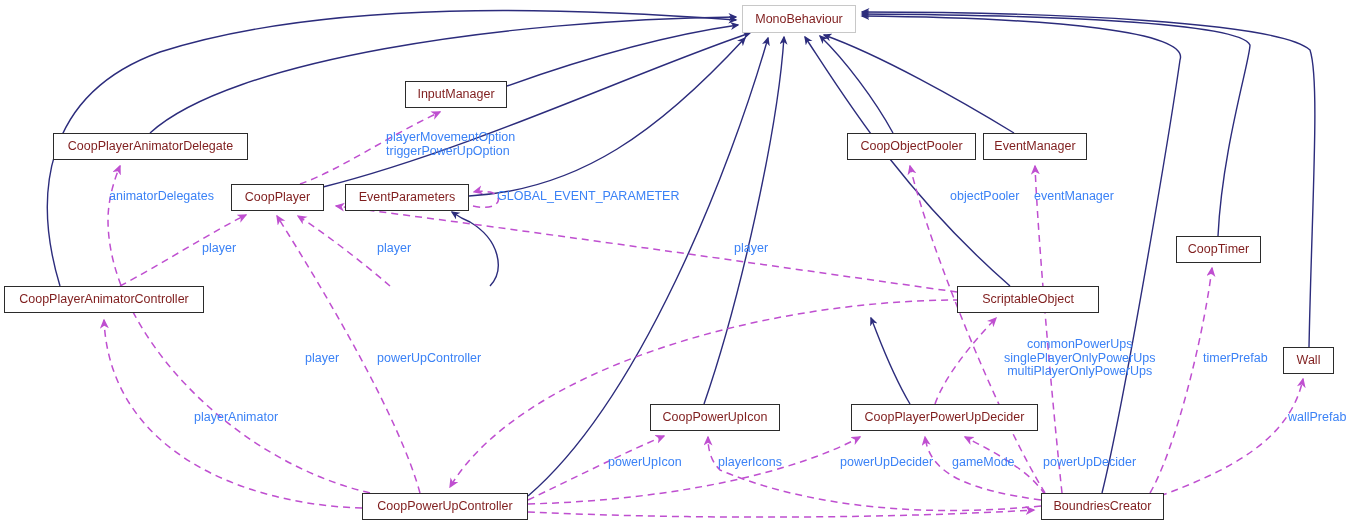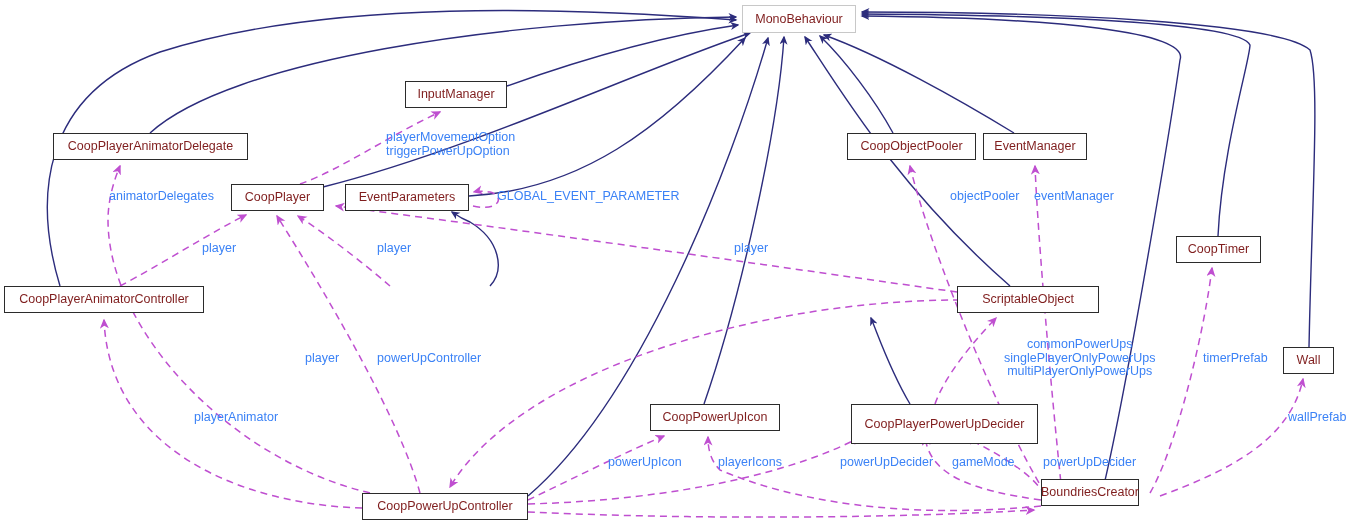--- a/index.html
+++ b/index.html
@@ -198,29 +198,29 @@
   </div>
 
   <div class="node solid" style="left:1283px; top:347px; width:51px; height:27px;">
     <span>Wall</span>
   </div>
 
   <div class="node solid" style="left:650px; top:404px; width:130px; height:27px;">
     <span>CoopPowerUpIcon</span>
   </div>
 
-  <div class="node solid" style="left:851px; top:404px; width:187px; height:40px;">
+  <div class="node solid" style="left:851px; top:404px; width:187px; height:27px;">
     <span>CoopPlayerPowerUpDecider</span>
   </div>
 
   <div class="node solid" style="left:362px; top:493px; width:166px; height:27px;">
     <span>CoopPowerUpController</span>
   </div>
 
-  <div class="node solid" style="left:1041px; top:479px; width:98px; height:27px;">
+  <div class="node solid" style="left:1041px; top:493px; width:123px; height:27px;">
     <span>BoundriesCreator</span>
   </div>
 
   <div class="edge-label" style="left:386px; top:131px;">playerMovementOption
 triggerPowerUpOption</div>
 
   <div class="edge-label" style="left:109px; top:190px;">animatorDelegates</div>
 
   <div class="edge-label" style="left:497px; top:190px;">GLOBAL_EVENT_PARAMETER</div>
 

